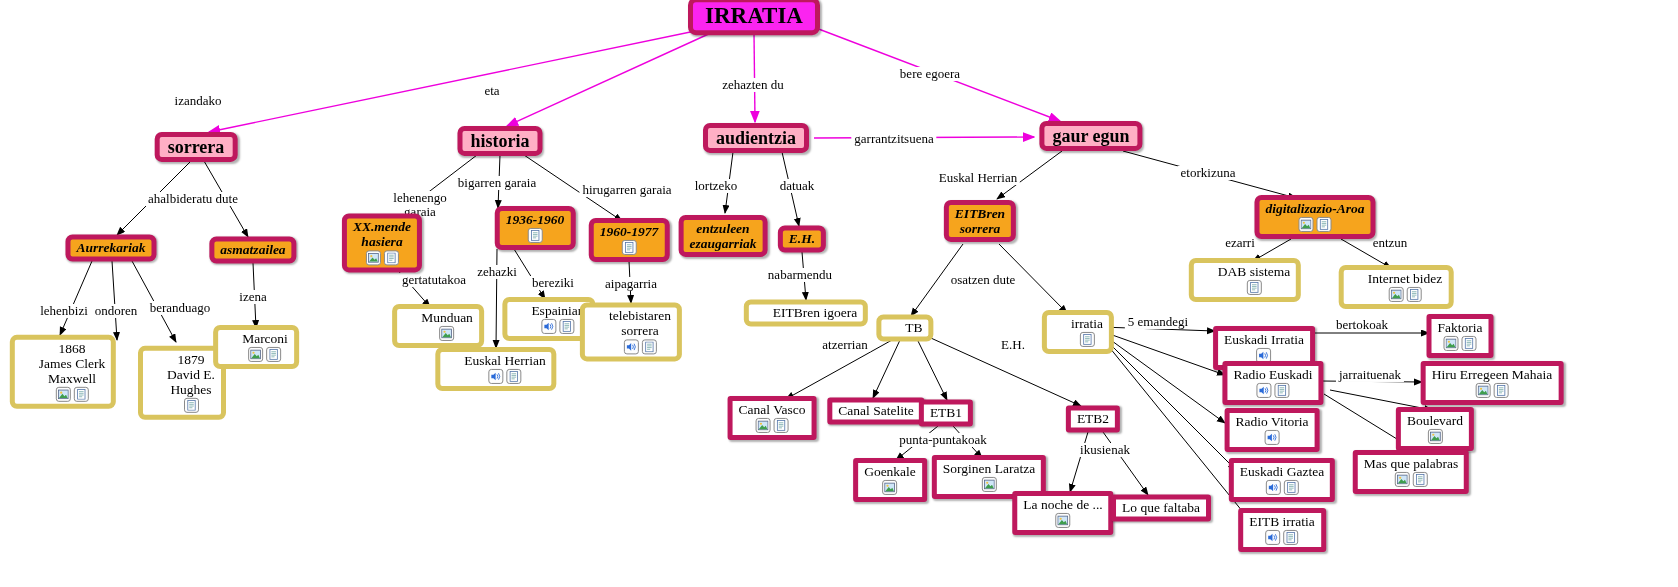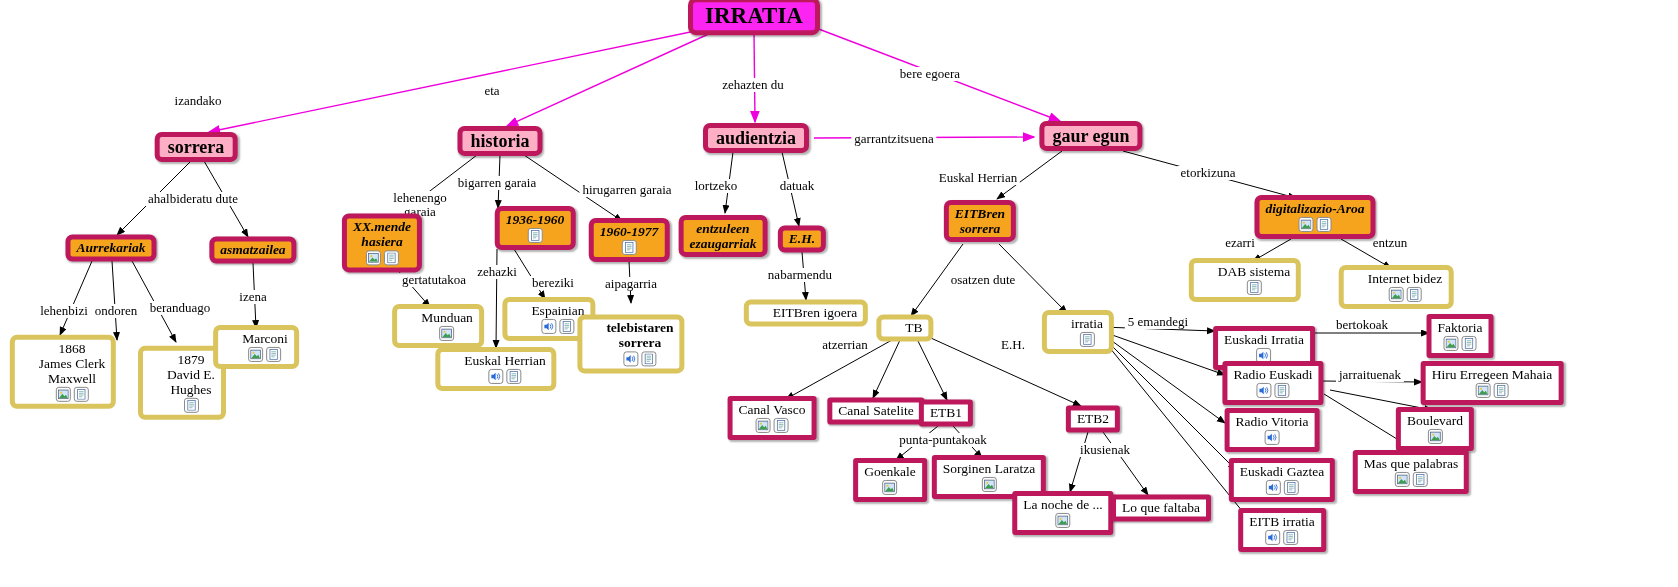--- a/index.html
+++ b/index.html
@@ -192,21 +192,21 @@
             <polygon points="1,3.8 3.1,3.8 5.3,1.7 5.3,9.3 3.1,7.2 1,7.2" fill="#2b6bd8"></polygon>
             <path d="M6.7 3.4 q1.6 2.1 0 4.2" stroke="#2b6bd8" stroke-width="0.9" fill="none"></path>
             <path d="M8.2 2.3 q2.5 3.2 0 6.4" stroke="#2b6bd8" stroke-width="0.9" fill="none"></path>
           </svg></span><span class="res-icon"><svg viewBox="0 0 11 11">
             <rect x="1.8" y="0.6" width="7.4" height="9.8" fill="#ffffff" stroke="#5577aa" stroke-width="0.8"></rect>
             <line x1="3.2" y1="2.8" x2="7.8" y2="2.8" stroke="#7aa" stroke-width="0.8"></line>
             <line x1="3.2" y1="4.5" x2="7.8" y2="4.5" stroke="#7aa" stroke-width="0.8"></line>
             <line x1="3.2" y1="6.2" x2="7.8" y2="6.2" stroke="#7aa" stroke-width="0.8"></line>
             <line x1="3.2" y1="7.9" x2="6.4" y2="7.9" stroke="#7aa" stroke-width="0.8"></line>
           </svg></span></div></div>
-    <div class="node leaf-gold" style="left: 631px; top: 344px; font-weight: bold;"><div class="nlabel">telebistaren
+    <div class="node leaf-gold" style="left: 631px; top: 332px;"><div class="nlabel">telebistaren
 sorrera</div><div class="icons"><span class="res-icon"><svg viewBox="0 0 11 11">
             <polygon points="1,3.8 3.1,3.8 5.3,1.7 5.3,9.3 3.1,7.2 1,7.2" fill="#2b6bd8"></polygon>
             <path d="M6.7 3.4 q1.6 2.1 0 4.2" stroke="#2b6bd8" stroke-width="0.9" fill="none"></path>
             <path d="M8.2 2.3 q2.5 3.2 0 6.4" stroke="#2b6bd8" stroke-width="0.9" fill="none"></path>
           </svg></span><span class="res-icon"><svg viewBox="0 0 11 11">
             <rect x="1.8" y="0.6" width="7.4" height="9.8" fill="#ffffff" stroke="#5577aa" stroke-width="0.8"></rect>
             <line x1="3.2" y1="2.8" x2="7.8" y2="2.8" stroke="#7aa" stroke-width="0.8"></line>
             <line x1="3.2" y1="4.5" x2="7.8" y2="4.5" stroke="#7aa" stroke-width="0.8"></line>
             <line x1="3.2" y1="6.2" x2="7.8" y2="6.2" stroke="#7aa" stroke-width="0.8"></line>
             <line x1="3.2" y1="7.9" x2="6.4" y2="7.9" stroke="#7aa" stroke-width="0.8"></line>

